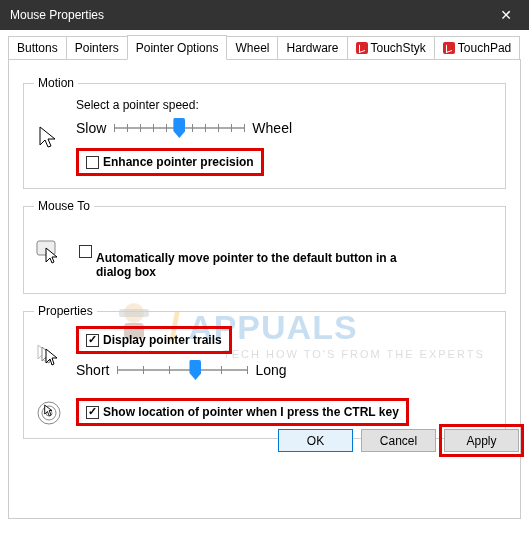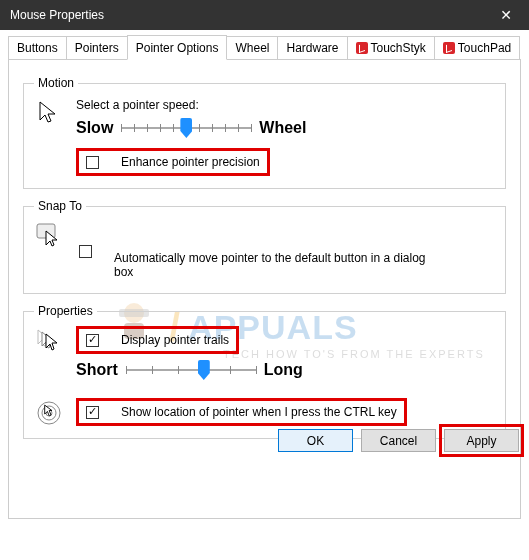--- a/index.html
+++ b/index.html
@@ -79,39 +79,39 @@
     padding: 8px 10px 12px 10px;
     position: relative;
   }
   fieldset.group > legend {
     font-size: 12px;
     padding: 0 4px;
     color: #000;
   }
   .row {
     display: flex;
-    align-items: flex-start;
+    align-items: center;
     gap: 12px;
   }
   .icon-cell {
     width: 30px;
     flex: 0 0 30px;
     display:flex;
     align-items:flex-start;
     justify-content:center;
     padding-top:2px;
   }
   .content-cell { flex: 1; }
   .slider-row {
     display: flex;
     align-items: center;
     gap: 8px;
     margin-top: 4px;
   }
-  .slider-label { font-size: 16px; font-weight: bold; }
+  .slider-label { font-size: 14px; }
   .slider {
     position: relative;
     width: 130px;
     height: 24px;
   }
   .slider .track {
     position: absolute;
     top: 11px; left:0; right:0;
     height:2px; background:#aaa;
   }
@@ -120,22 +120,23 @@
   }
   .slider .thumb {
     position:absolute; top:2px;
     width:12px; height:20px;
     background:#1e90ff;
     border-radius:2px;
     transform:translateX(-50%);
     clip-path: polygon(0 0, 100% 0, 100% 65%, 50% 100%, 0 65%);
   }
   .check-row {
-    display:flex; align-items:center; gap:22px;
+    display:flex; align-items:center; gap:4px;
     padding:2px 3px;
+    font-weight:bold;
   }
   .chk {
     width:13px; height:13px; border:1px solid #333;
     display:inline-flex; align-items:center; justify-content:center;
     font-size:10px; line-height:1; background:#fff;
   }
   .chk.checked::after{ content:"✓"; font-size:11px; color:#000; position:relative; top:-1px;}
   .redbox { border:3px solid #e00000; display:inline-block; }
   .redbox.pad { padding:2px 4px; }
   .btnbar {
@@ -263,21 +264,21 @@
           <span class="check-row">
             <span class="chk"></span>
             <span>Enhance pointer precision</span>
           </span>
         </span>
       </div>
     </div>
   </fieldset>
 
   <fieldset class="group">
-    <legend>Snap To</legend>
+    <legend>Mouse To</legend>
     <div class="row">
       <div class="icon-cell">
         <svg width="26" height="24" viewBox="0 0 26 24">
               <rect x="1" y="1" width="18" height="14" rx="2" fill="#eee" stroke="#888"></rect>
               <path d="M10 8 L10 22 L14 18 L16 23 L18 22 L16 17 L21 17 Z" fill="#fff" stroke="#000"></path>
             </svg>
       </div>
       <div class="content-cell">
         <span class="check-row">
           <span class="chk"></span>

